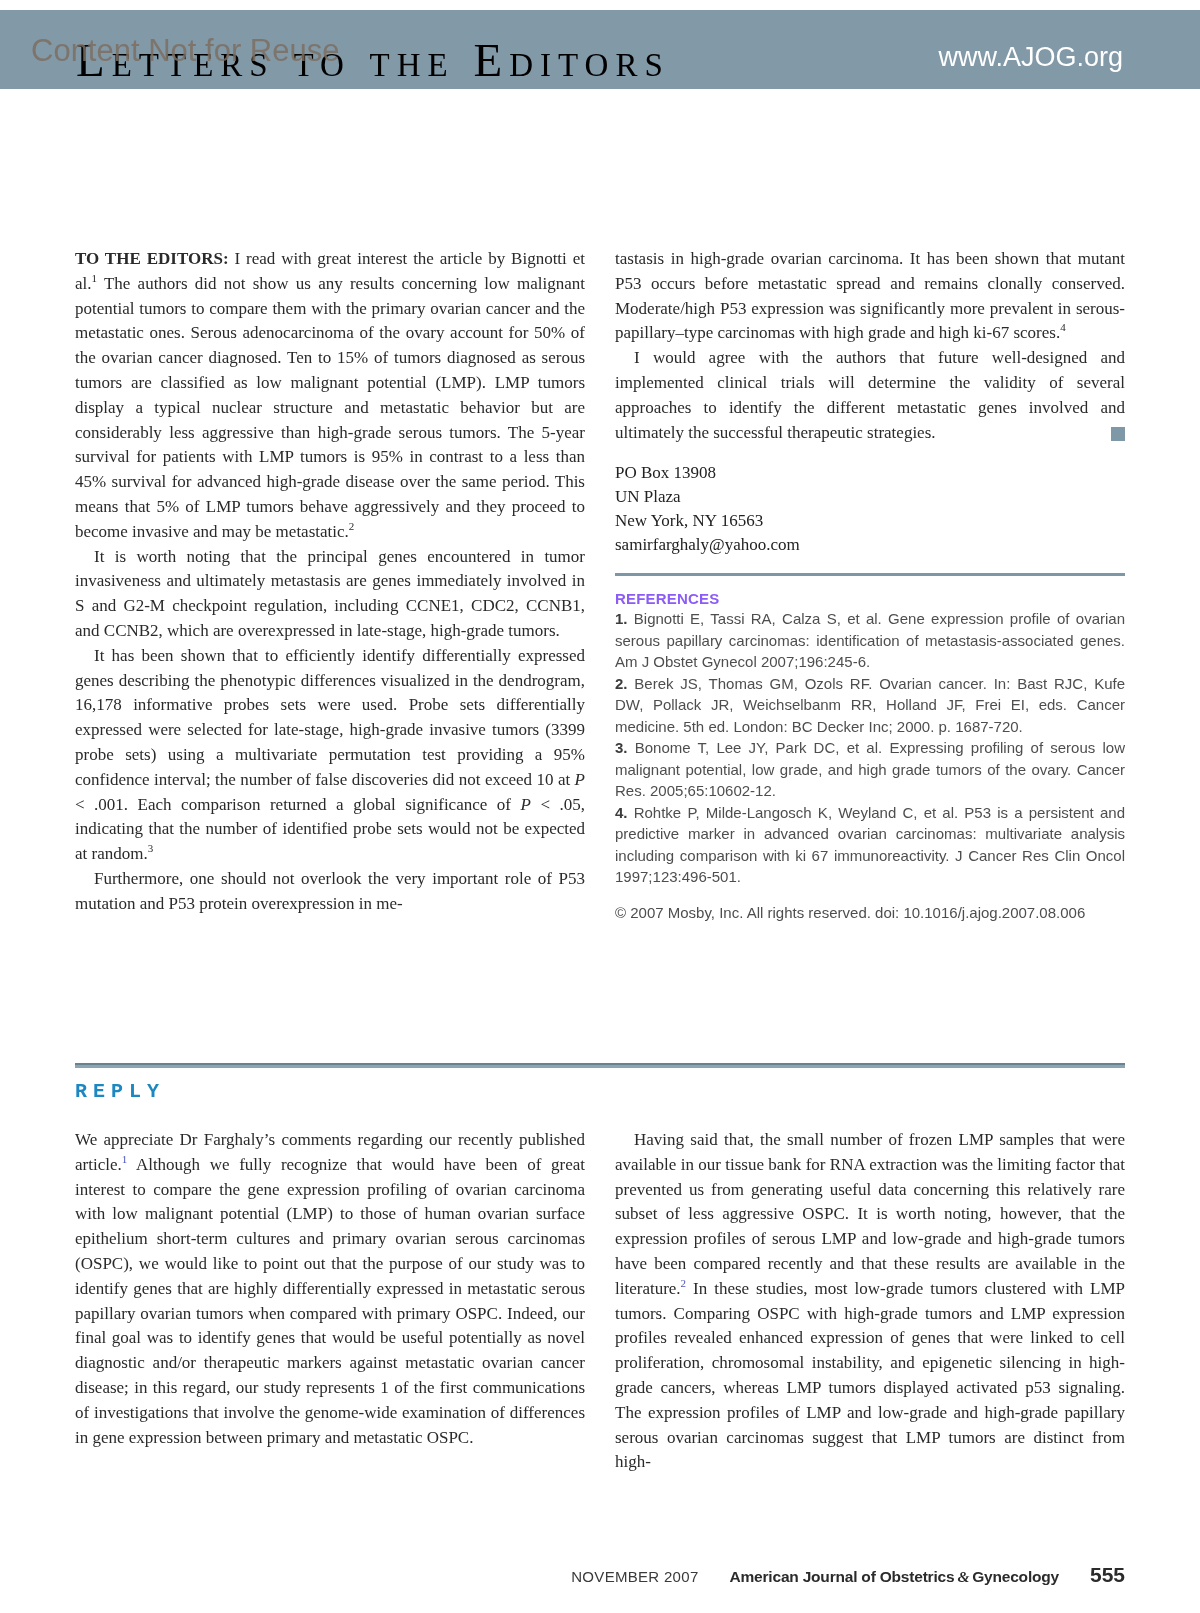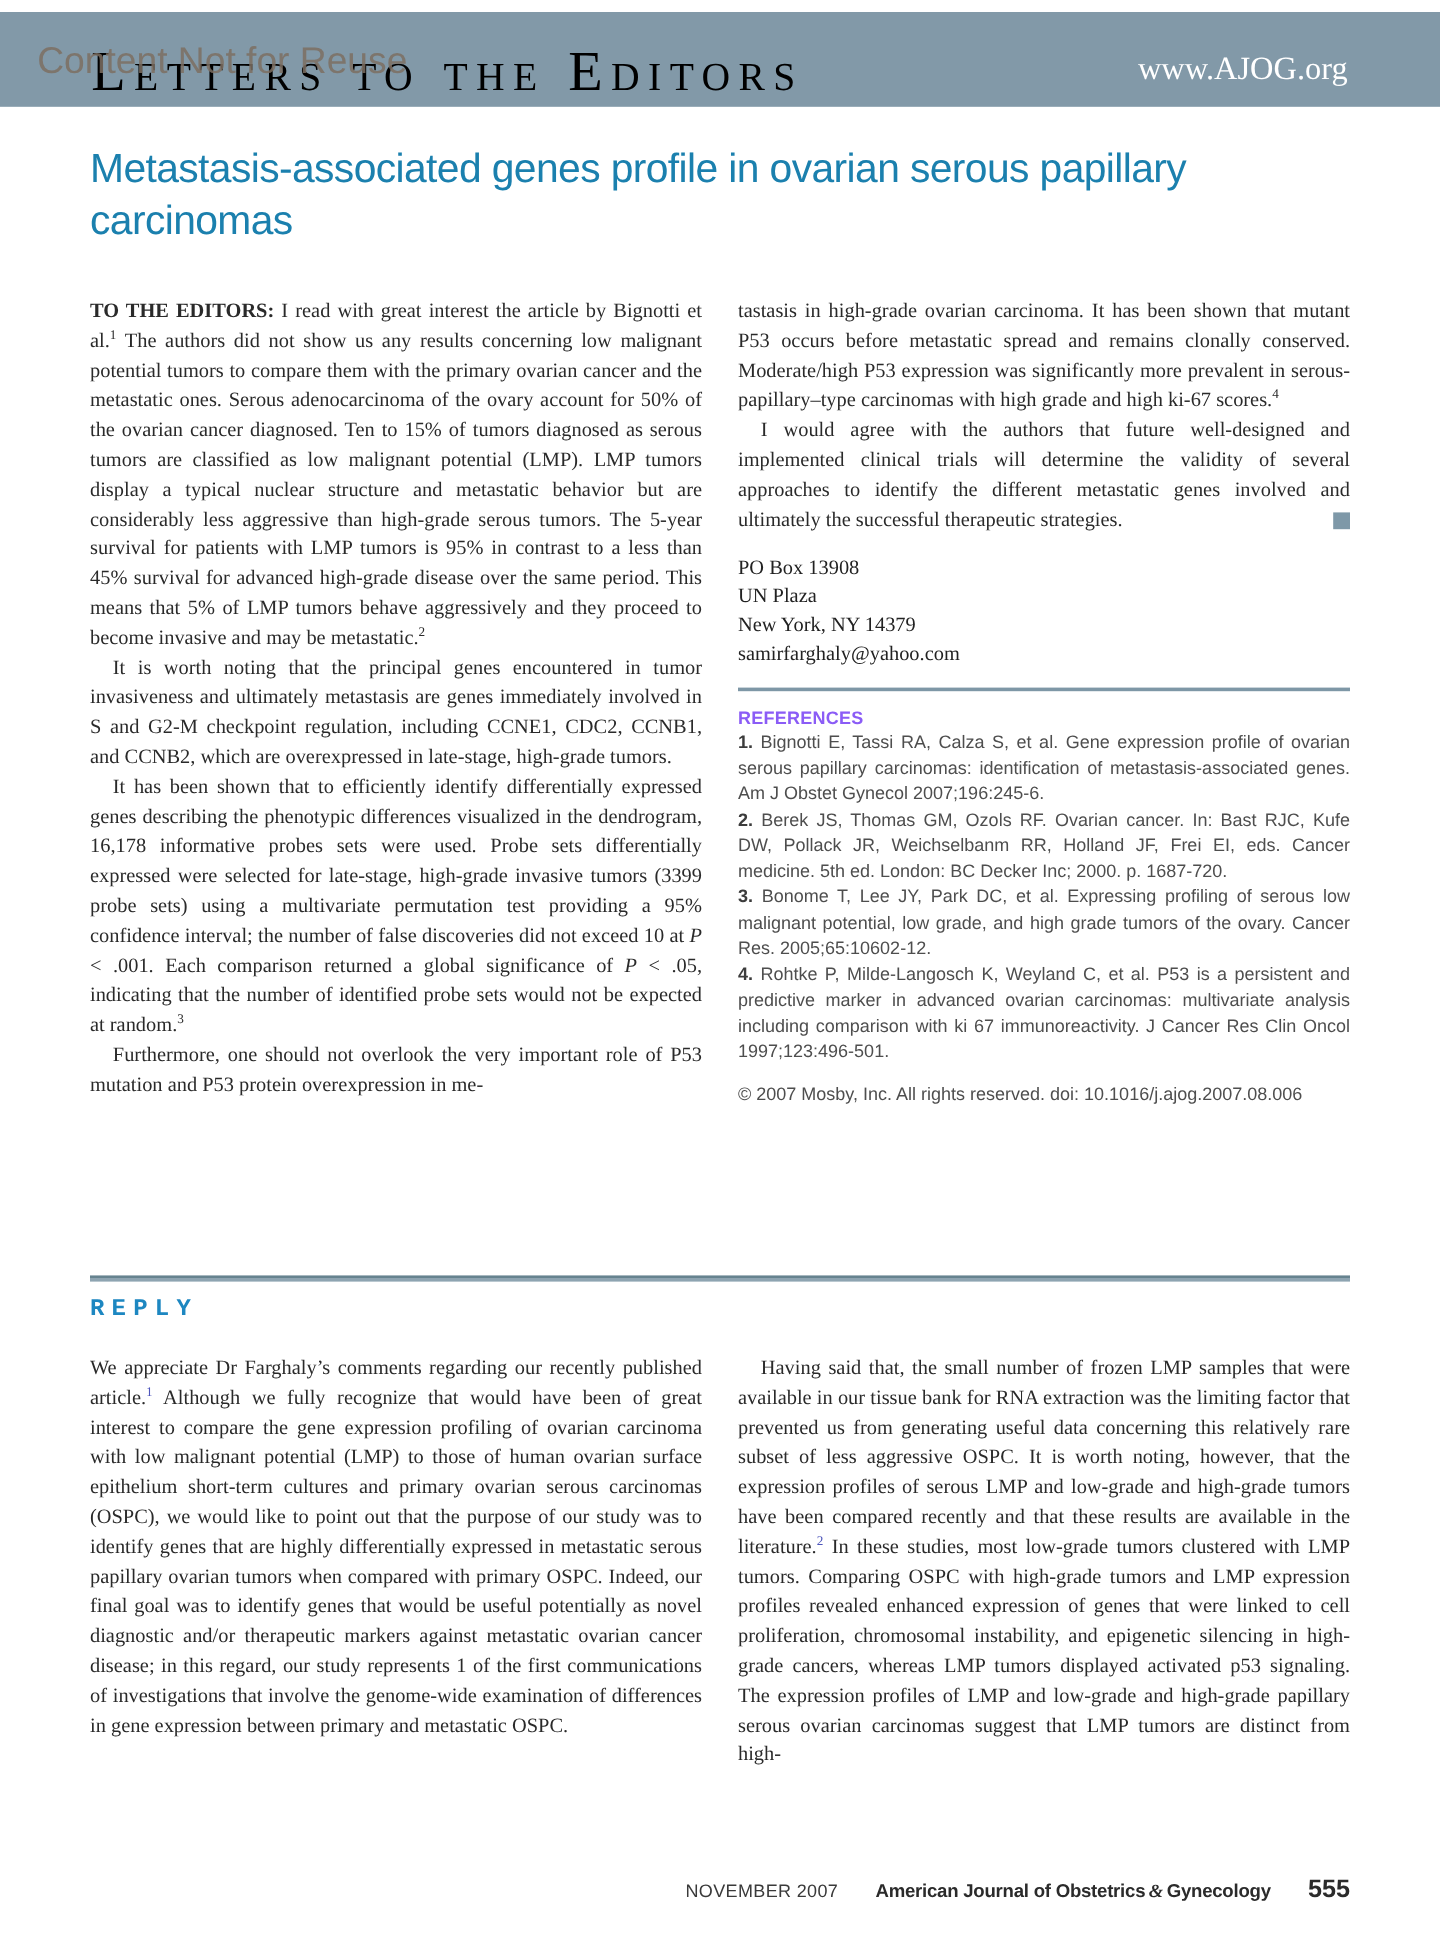--- a/index.html
+++ b/index.html
@@ -5,21 +5,21 @@
   html,body{margin:0;padding:0;background:#ffffff;}
   #page{position:relative;width:1200px;height:1613px;background:#ffffff;
         font-family:"Liberation Serif",serif;color:#232323;overflow:hidden;}
 
   
   .banner{position:absolute;left:0;top:10px;width:1200px;height:79px;background:#8299a8;}
   .banner-title{position:absolute;left:76px;bottom:5px;font-variant:small-caps;
         font-size:47px;line-height:1;letter-spacing:7px;color:#000000;
         font-family:"Liberation Serif",serif;white-space:nowrap;}
   .banner-site{position:absolute;right:77px;bottom:16px;font-size:27px;color:#ffffff;
-        font-family:Liberation Serif, serif;}
+        font-family:Liberation Sans, sans-serif;}
   .watermark{position:absolute;left:31px;top:33px;font-family:"Liberation Sans",sans-serif;
         font-size:31px;color:rgba(125,110,98,0.85);z-index:5;white-space:nowrap;}
 
   
   .article-title{position:absolute;left:75px;top:120px;width:1015px;margin:0;
         font-family:"Liberation Sans",sans-serif;font-weight:normal;font-size:34px;
         line-height:43px;letter-spacing:-0.5px;color:#1b80ae;}
 
   
   .columns{position:absolute;left:75px;display:flex;gap:30px;overflow:hidden;}
@@ -66,38 +66,37 @@
 
 <div id="page">
 
   <header class="banner">
     <div class="banner-title">Letters to the Editors</div>
     <div class="banner-site">www.AJOG.org</div>
   </header>
 
   <div class="watermark">Content Not for Reuse</div>
 
-  <h1 class="article-title">Metastasis-associated genes profile in ovarian serous papillary carcinomas</h1>
 
   <section class="columns letter-wrap">
     <div class="col">
         <p class="para"><b>TO THE EDITORS:</b><span> I read with great interest the article by Bignotti et al.</span><sup class="sup">1</sup><span> The authors did not show us any results concerning low malignant potential tumors to compare them with the primary ovarian cancer and the metastatic ones. Serous adenocarcinoma of the ovary account for 50% of the ovarian cancer diagnosed. Ten to 15% of tumors diagnosed as serous tumors are classified as low malignant potential (LMP). LMP tumors display a typical nuclear structure and metastatic behavior but are considerably less aggressive than high-grade serous tumors. The 5-year survival for patients with LMP tumors is 95% in contrast to a less than 45% survival for advanced high-grade disease over the same period. This means that 5% of LMP tumors behave aggressively and they proceed to become invasive and may be metastatic.</span><sup class="sup">2</sup></p>
         <p class="para indent"><span>It is worth noting that the principal genes encountered in tumor invasiveness and ultimately metastasis are genes immediately involved in S and G2-M checkpoint regulation, including CCNE1, CDC2, CCNB1, and CCNB2, which are overexpressed in late-stage, high-grade tumors.</span></p>
         <p class="para indent"><span>It has been shown that to efficiently identify differentially expressed genes describing the phenotypic differences visualized in the dendrogram, 16,178 informative probes sets were used. Probe sets differentially expressed were selected for late-stage, high-grade invasive tumors (3399 probe sets) using a multivariate permutation test providing a 95% confidence interval; the number of false discoveries did not exceed 10 at </span><i>P</i><span> &lt; .001. Each comparison returned a global significance of </span><i>P</i><span> &lt; .05, indicating that the number of identified probe sets would not be expected at random.</span><sup class="sup">3</sup></p>
         <p class="para indent"><span>Furthermore, one should not overlook the very important role of P53 mutation and P53 protein overexpression in me-</span></p>
       </div>
     <div class="col">
       <div>
           <p class="para"><span>tastasis in high-grade ovarian carcinoma. It has been shown that mutant P53 occurs before metastatic spread and remains clonally conserved. Moderate/high P53 expression was significantly more prevalent in serous-papillary–type carcinomas with high grade and high ki-67 scores.</span><sup class="sup">4</sup></p>
           <p class="para indent"><span>I would agree with the authors that future well-designed and implemented clinical trials will determine the validity of several approaches to identify the different metastatic genes involved and ultimately the successful therapeutic strategies.</span><span class="endmark"></span></p>
         </div>
       <div class="signature">
           <div class="sig-line">PO Box 13908</div>
           <div class="sig-line">UN Plaza</div>
-          <div class="sig-line">New York, NY 14379</div>
+          <div class="sig-line">New York, NY 16563</div>
           <div class="sig-line">samirfarghaly@yahoo.com</div>
         </div>
       <div class="col-rule"></div>
       <h2 class="refs-title">REFERENCES</h2>
       <div>
           <p class="ref"><b class="refnum">1. </b><span>Bignotti E, Tassi RA, Calza S, et al. Gene expression profile of ovarian serous papillary carcinomas: identification of metastasis-associated genes. Am J Obstet Gynecol 2007;196:245-6.</span></p>
           <p class="ref"><b class="refnum">2. </b><span>Berek JS, Thomas GM, Ozols RF. Ovarian cancer. In: Bast RJC, Kufe DW, Pollack JR, Weichselbanm RR, Holland JF, Frei EI, eds. Cancer medicine. 5th ed. London: BC Decker Inc; 2000. p. 1687-720.</span></p>
           <p class="ref"><b class="refnum">3. </b><span>Bonome T, Lee JY, Park DC, et al. Expressing profiling of serous low malignant potential, low grade, and high grade tumors of the ovary. Cancer Res. 2005;65:10602-12.</span></p>
           <p class="ref"><b class="refnum">4. </b><span>Rohtke P, Milde-Langosch K, Weyland C, et al. P53 is a persistent and predictive marker in advanced ovarian carcinomas: multivariate analysis including comparison with ki 67 immunoreactivity. J Cancer Res Clin Oncol 1997;123:496-501.</span></p>
         </div>

